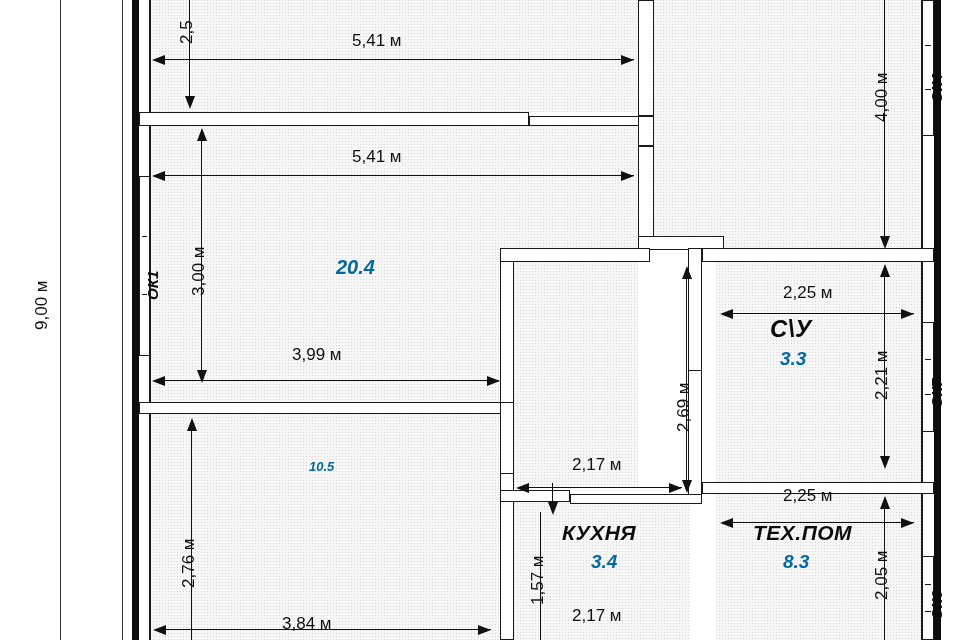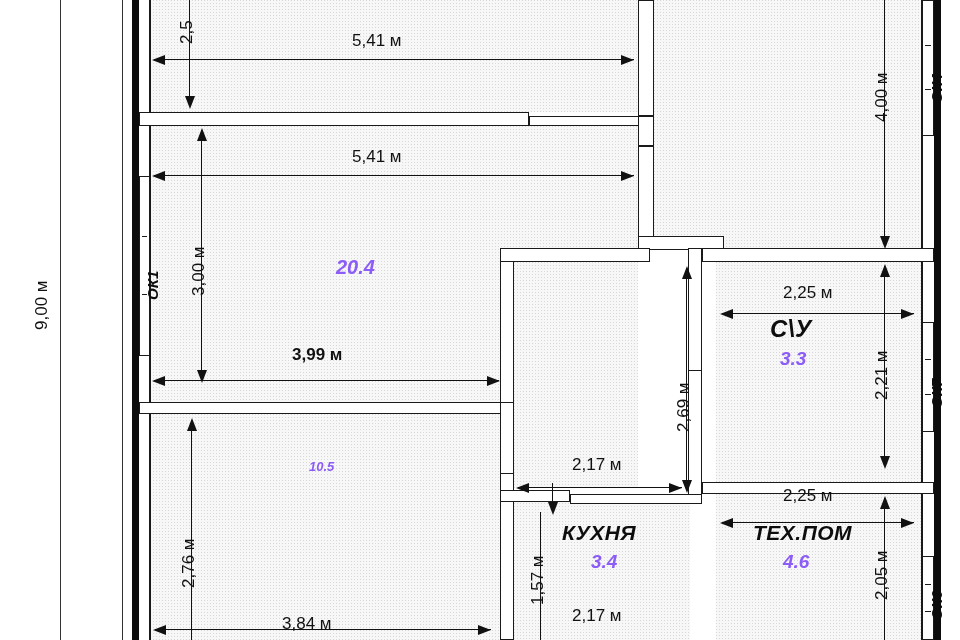--- a/index.html
+++ b/index.html
@@ -40,21 +40,21 @@
   .rname{
     position:absolute;
     font-weight:bold;font-style:italic;
     color:#0d0d0d;
     white-space:nowrap;
     letter-spacing:0.5px;
   }
   .rarea{
     position:absolute;
     font-weight:bold;font-style:italic;
-    color:#8b5cf6;
+    color:#0369a1;
     white-space:nowrap;
   }
   .oklabel{
     position:absolute;
     font-weight:bold;font-style:italic;
     font-size:15px;color:#0d0d0d;
     white-space:nowrap;
     transform-origin:0 0;
   }
 
@@ -154,21 +154,21 @@
 
   <div class="rarea" style="left:309px;top:459px;font-size:13px;">10.5</div>
 
   <div class="rname" style="left:770px;top:315px;font-size:24px;">С\У</div>
   <div class="rarea" style="left:780px;top:348px;font-size:19px;">3.3</div>
 
   <div class="rname" style="left:562px;top:521px;font-size:21px;">КУХНЯ</div>
   <div class="rarea" style="left:591px;top:551px;font-size:19px;">3.4</div>
 
   <div class="rname" style="left:753px;top:521px;font-size:21px;">ТЕХ.ПОМ</div>
-  <div class="rarea" style="left:783px;top:551px;font-size:19px;">4.6</div>
+  <div class="rarea" style="left:783px;top:551px;font-size:19px;">8.3</div>
 
   <div class="ext-v" style="left:189px;top:0px;height:58px;"></div>
   <div class="dline-v" style="left:189px;top:0px;height:96px;"></div>
   <div class="arr arr-d" style="left:185px;top:96px;"></div>
   <div class="dim dim-v" style="left:177px;top:44px;">2,5</div>
 
   <div class="dline-h" style="left:154px;top:59px;width:480px;"></div>
   <div class="arr arr-l" style="left:152px;top:55px;"></div>
   <div class="arr arr-r" style="left:621px;top:55px;"></div>
   <div class="dim" style="left:352px;top:31px;">5,41 м</div>
@@ -179,21 +179,21 @@
   <div class="dim" style="left:352px;top:147px;">5,41 м</div>
 
   <div class="dline-v" style="left:201px;top:130px;height:250px;"></div>
   <div class="arr arr-u" style="left:197px;top:128px;"></div>
   <div class="arr arr-d" style="left:197px;top:370px;"></div>
   <div class="dim dim-v" style="left:189px;top:296px;">3,00 м</div>
 
   <div class="dline-h" style="left:154px;top:380px;width:345px;"></div>
   <div class="arr arr-l" style="left:152px;top:376px;"></div>
   <div class="arr arr-r" style="left:487px;top:376px;"></div>
-  <div class="dim" style="left:292px;top:345px;font-weight:bold;">3,99 м</div>
+  <div class="dim" style="left:292px;top:345px;">3,99 м</div>
 
   <div class="dline-v" style="left:884px;top:0px;height:246px;"></div>
   <div class="arr arr-d" style="left:880px;top:236px;"></div>
   <div class="dim dim-v" style="left:872px;top:122px;">4,00 м</div>
 
   <div class="dline-h" style="left:722px;top:313px;width:192px;"></div>
   <div class="arr arr-l" style="left:720px;top:309px;"></div>
   <div class="arr arr-r" style="left:901px;top:309px;"></div>
   <div class="dim" style="left:783px;top:283px;">2,25 м</div>
 

